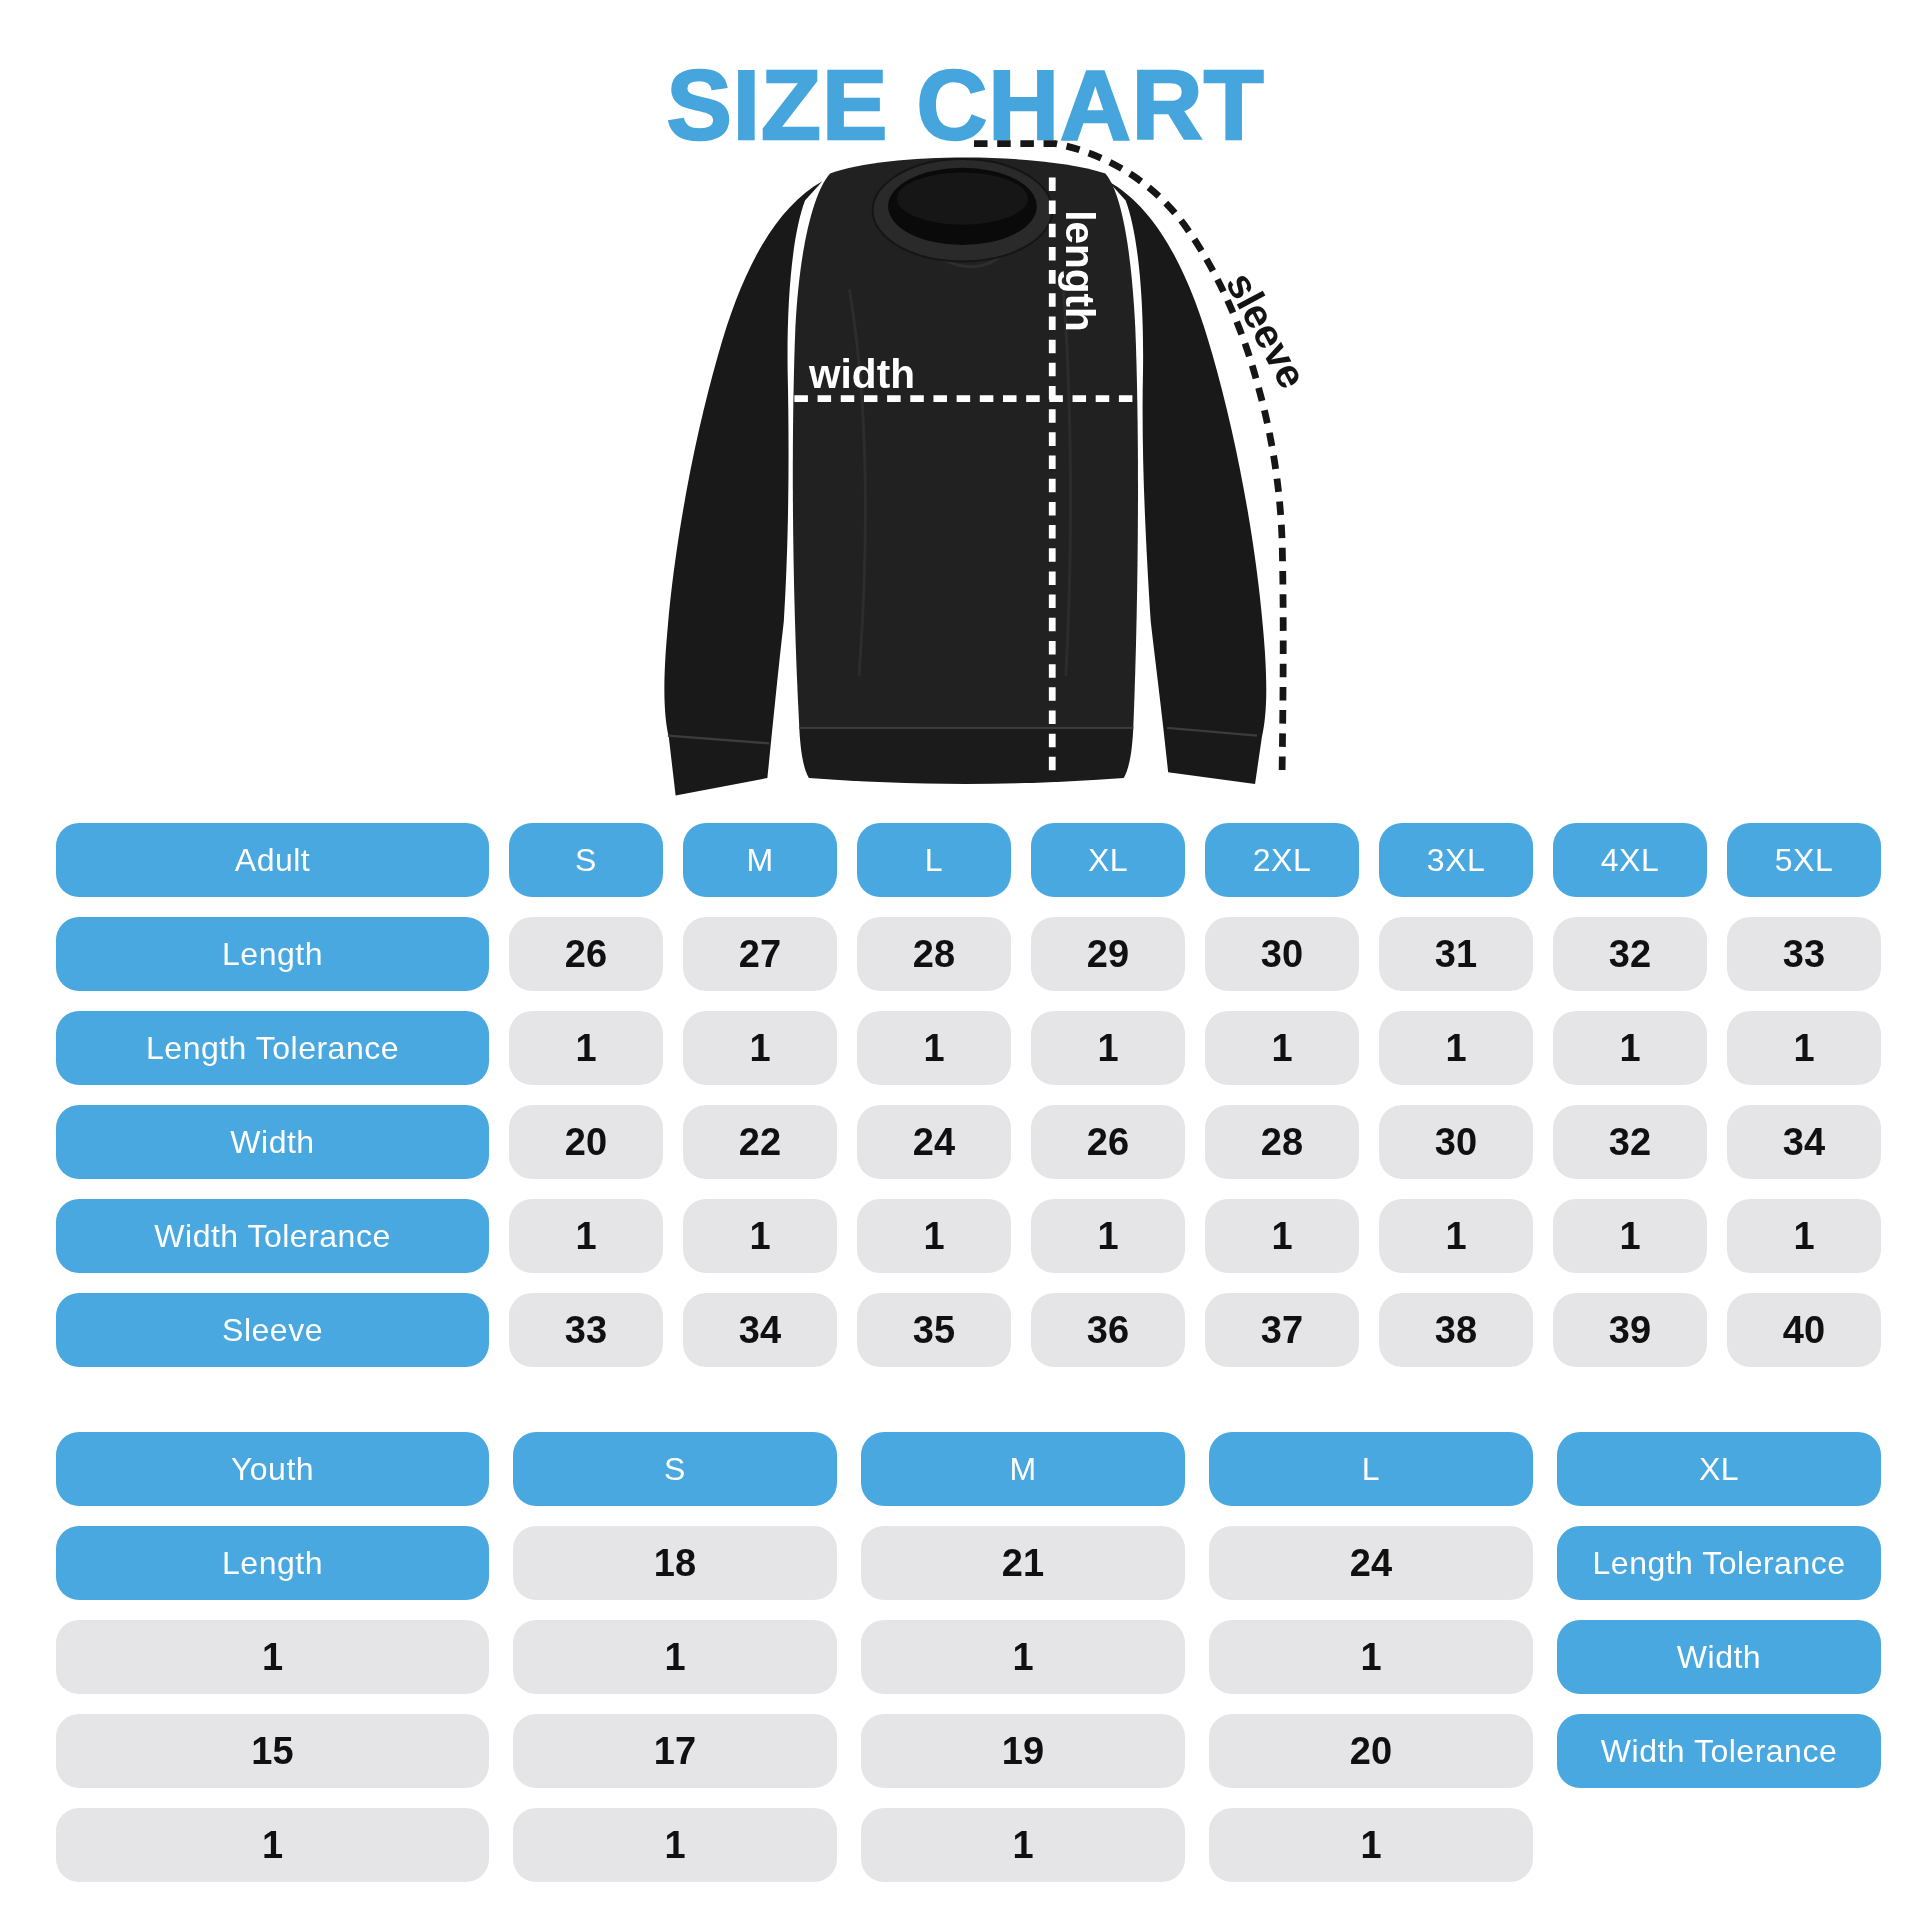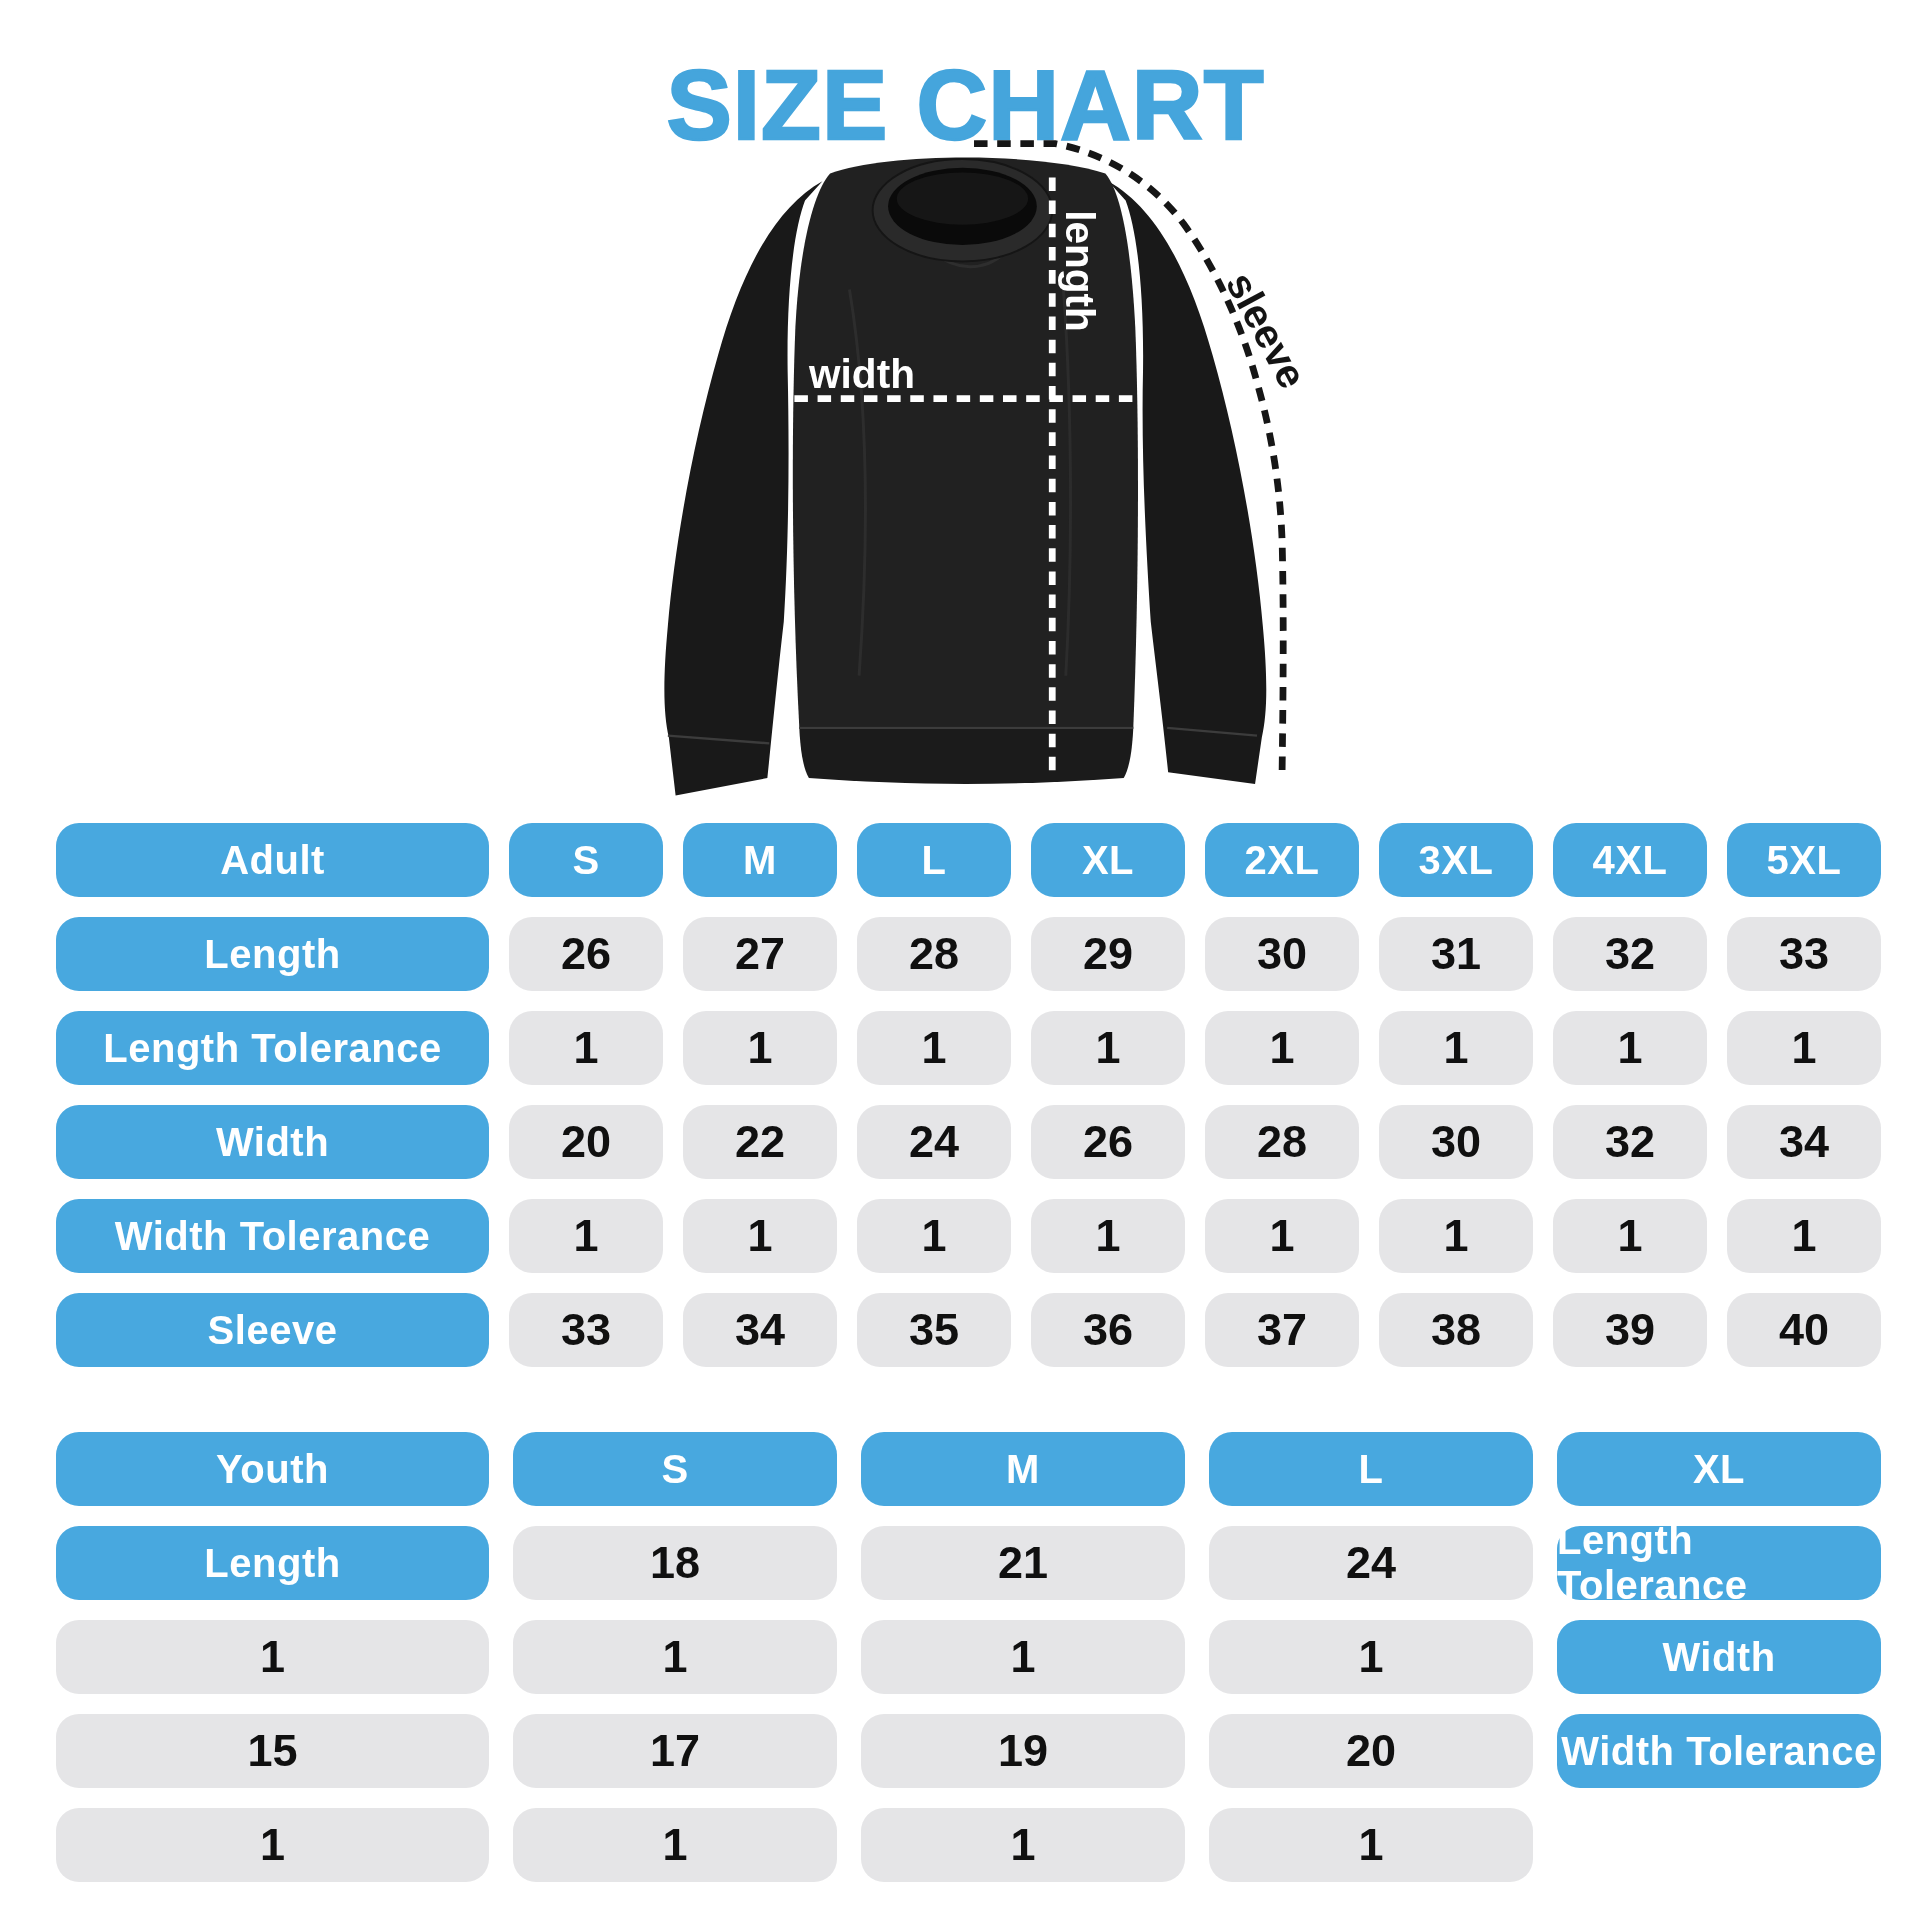--- a/index.html
+++ b/index.html
@@ -13,22 +13,22 @@
     letter-spacing:1px;color:var(--title-blue);margin-top:44px;
     -webkit-text-stroke:2.4px var(--title-blue);
   }
   .shirt-svg{position:absolute;left:579px;top:104px;width:763px;height:705px}
 
   .grid{position:absolute;left:56px;width:1825px;display:grid;row-gap:20px}
   #adult-grid{top:823px;grid-template-columns:433px repeat(8,1fr);column-gap:20px}
   #youth-grid{top:1432px;grid-template-columns:433px repeat(4,1fr);column-gap:24px}
 
   .cell{height:74px;display:flex;align-items:center;justify-content:center;border-radius:23px}
-  .pill{background:var(--blue);color:#ffffff;font-weight:bold;font-size:40px;letter-spacing:0.5px}
-  .value{background:var(--gray);color:var(--cell-text);font-weight:bold;font-size:45px}
+  .pill{background:var(--blue);color:#ffffff;font-weight:normal;font-size:32px;letter-spacing:0.5px}
+  .value{background:var(--gray);color:var(--cell-text);font-weight:bold;font-size:38px}
 
   svg text{font-family:"Liberation Sans",sans-serif;font-weight:bold}
 </style>
 </head>
 <body style="--title-blue: #45A5DC; --blue: #48A8DF; --gray: #E5E5E7; --cell-text: #101010;">
 
 <h1 class="title">SIZE CHART</h1>
 
 <svg class="shirt-svg" viewBox="600 108 790 730" xmlns="http://www.w3.org/2000/svg">
   <g>

